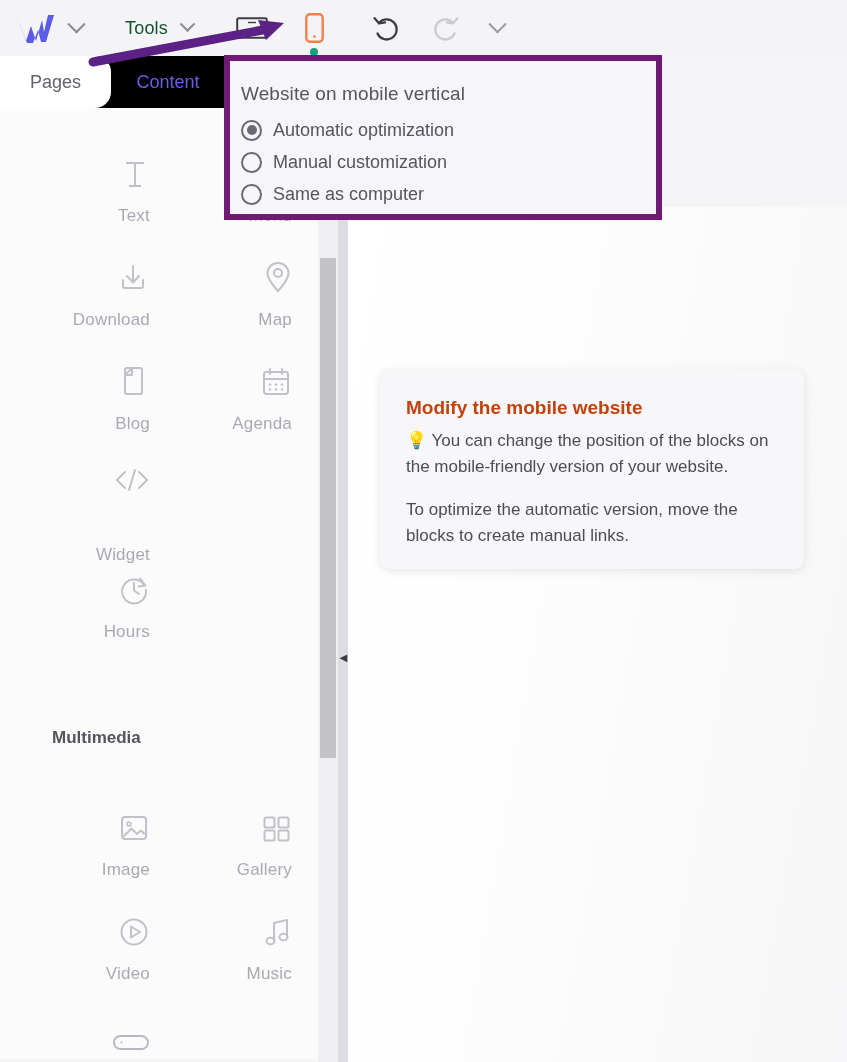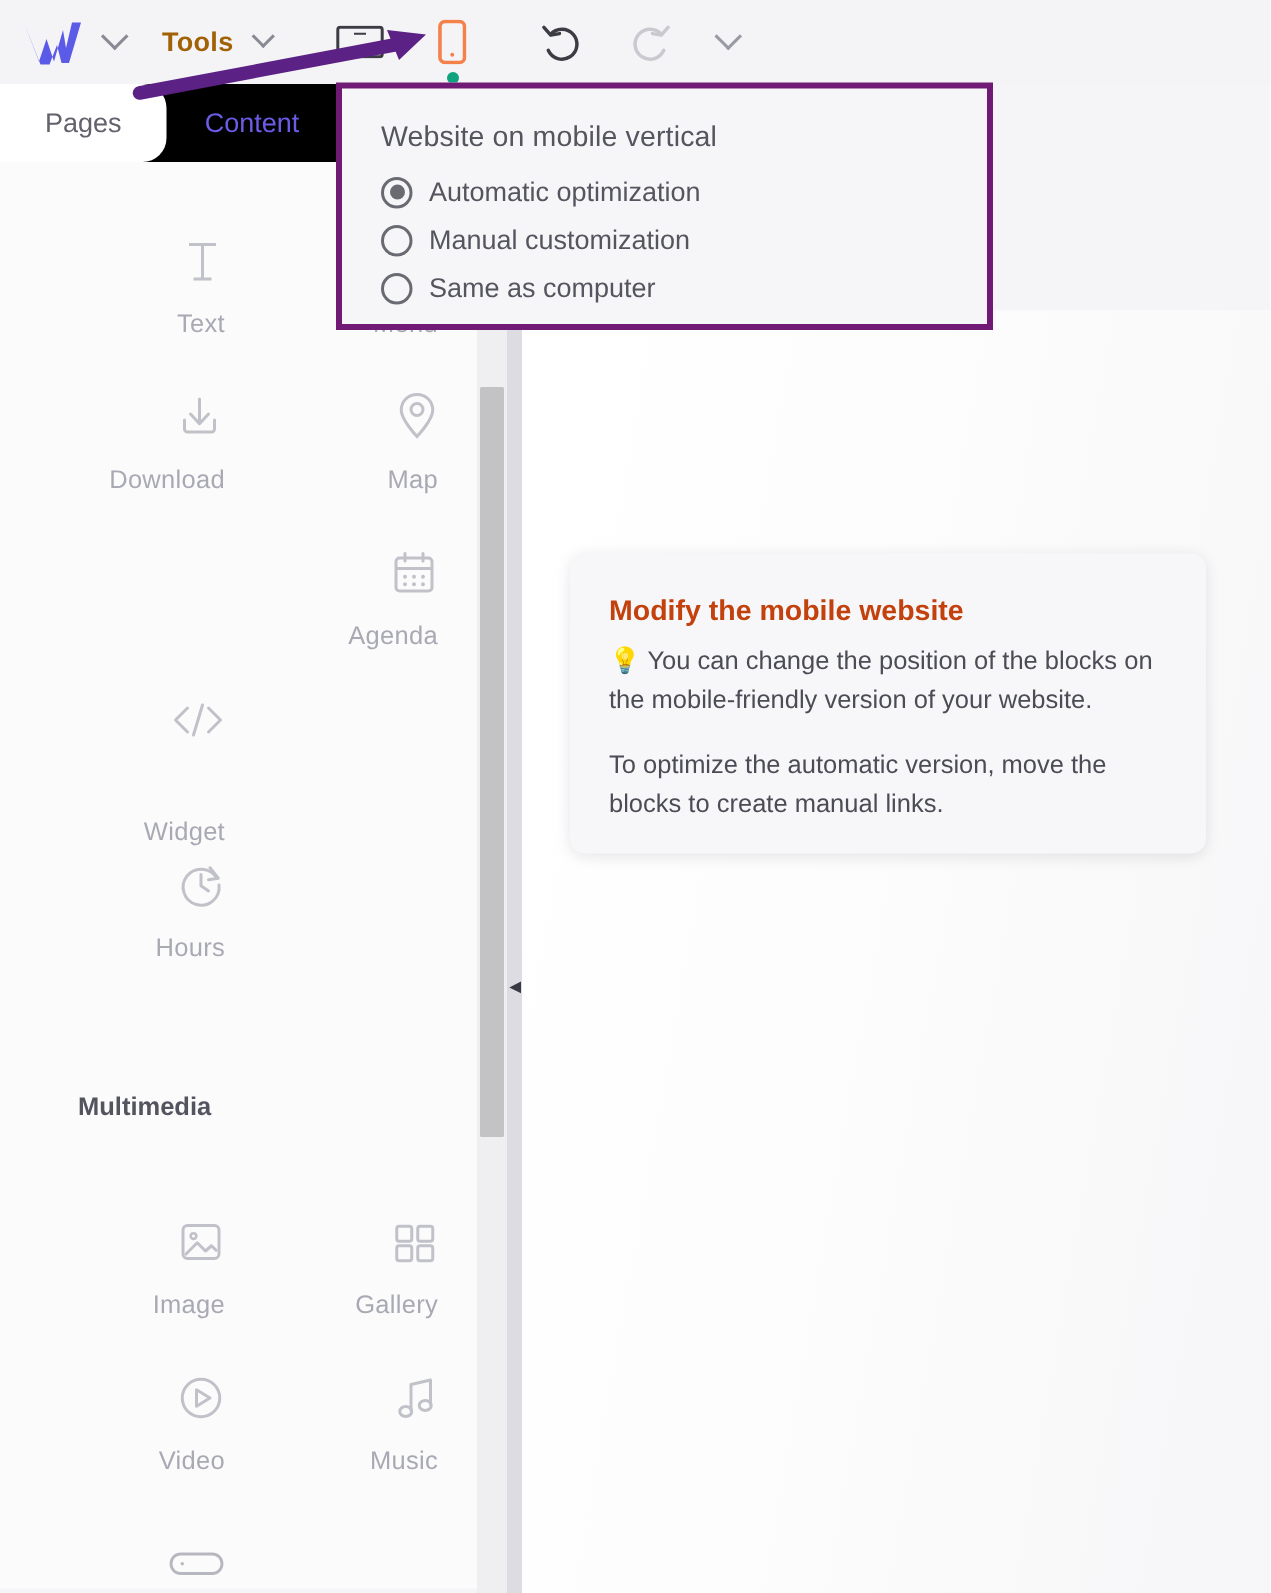--- a/index.html
+++ b/index.html
@@ -19,22 +19,22 @@
   }
   .logo-wrap { display: flex; align-items: center; padding-left: 14px; }
   .logo-w { width: 44px; height: 32px; }
   .chev {
     width: 13px; height: 13px; margin-left: 12px;
     border-right: 2px solid #8a8a95; border-bottom: 2px solid #8a8a95;
     transform: rotate(45deg) translate(-3px,-3px);
   }
   .chev.light { border-color: #9a9aa4; }
   .tools-menu {
-    display: flex; align-items: center; margin-left: 25px;
-    font-size: 18px; color: #a16207; letter-spacing: .2px; font-weight: bold;
+    display: flex; align-items: center; margin-left: 42px;
+    font-size: 18px; color: #14532d; letter-spacing: .2px;
   }
   .tools-menu .chev { margin-left: 14px; width: 11px; height: 11px; }
   .device-group { display: flex; align-items: center; margin-left: 42px; gap: 28px; }
   .dev-btn { position: relative; width: 34px; height: 34px;
              display: flex; align-items: center; justify-content: center; cursor: pointer; }
   .desktop-ico { width: 32px; height: 22px; }
   .mobile-ico { width: 19px; height: 30px; }
   .green-dot {
     position: absolute; left: 50%; transform: translateX(-50%);
     bottom: -11px; width: 8px; height: 8px; border-radius: 50%; background: #10a37f;
@@ -116,22 +116,22 @@
     padding: 28px 26px;
   }
   .tip-title { font-size: 19px; font-weight: bold; color: #c2410c; margin-bottom: 9px; }
   .tip-p { font-size: 17px; color: #4c4c56; line-height: 1.5; }
   .tip-p + .tip-p { margin-top: 18px; }
   .bulb { font-size: 17px; }
 
   
   .dropdown {
     position: absolute; left: 224px; top: 55px; width: 438px; height: 165px;
-    background: #f6f6f8; border: 4px solid #701a75;
-    padding: 22px 22px 0 26px; z-index: 40;
+    background: #f6f6f8; border: 6px solid #701a75;
+    padding: 22px 22px 0 11px; z-index: 40;
   }
   .dd-title { font-size: 19px; color: #55555f; margin-bottom: 9px; letter-spacing: .1px; }
   .dd-opt {
     display: flex; align-items: center; height: 32px; cursor: pointer;
   }
   .radio {
     width: 21px; height: 21px; border-radius: 50%;
     border: 2.5px solid #6a6a73; background: #f6f6f8;
     margin-right: 11px; flex: none;
     display: flex; align-items: center; justify-content: center;
@@ -241,20 +241,29 @@
       <div class="cell" style="left:142px; top:150px;">
         <span class="ico">
           <svg width="28" height="34" viewBox="0 0 28 34">
               <path d="M14 3 C20 3 24.5 7.5 24.5 13.3 C24.5 20 14 31 14 31 C14 31 3.5 20 3.5 13.3 C3.5 7.5 8 3 14 3 Z" fill="none" stroke="#c1c1c9" stroke-width="2"></path>
               <circle cx="14" cy="13" r="4" fill="none" stroke="#c1c1c9" stroke-width="2"></circle>
             </svg>
         </span>
         <span class="lbl">Map</span>
       </div>
 
+      <div class="cell" style="left:0px;  top:254px;">
+        <span class="ico">
+          <svg width="32" height="34" viewBox="0 0 32 34">
+              <path d="M9 4 H22 a2 2 0 0 1 2 2 V28 a2 2 0 0 1-2 2 H9 a2 2 0 0 1-2-2 V6 a2 2 0 0 1 2-2 Z" fill="none" stroke="#c1c1c9" stroke-width="2"></path>
+              <path d="M7 11 L14 4 L14 11 Z" fill="none" stroke="#c1c1c9" stroke-width="2" stroke-linejoin="round"></path>
+            </svg>
+        </span>
+        <span class="lbl">Blog</span>
+      </div>
       <div class="cell" style="left:142px; top:254px;">
         <span class="ico">
           <svg width="32" height="32" viewBox="0 0 32 32">
               <rect x="4" y="6" width="24" height="22" rx="2.4" fill="none" stroke="#c1c1c9" stroke-width="2"></rect>
               <line x1="4" y1="13" x2="28" y2="13" stroke="#c1c1c9" stroke-width="2"></line>
               <line x1="10" y1="3" x2="10" y2="8" stroke="#c1c1c9" stroke-width="2" stroke-linecap="round"></line>
               <line x1="22" y1="3" x2="22" y2="8" stroke="#c1c1c9" stroke-width="2" stroke-linecap="round"></line>
               <circle cx="10" cy="18.5" r="1.3" fill="#c1c1c9"></circle>
               <circle cx="16" cy="18.5" r="1.3" fill="#c1c1c9"></circle>
               <circle cx="22" cy="18.5" r="1.3" fill="#c1c1c9"></circle>

